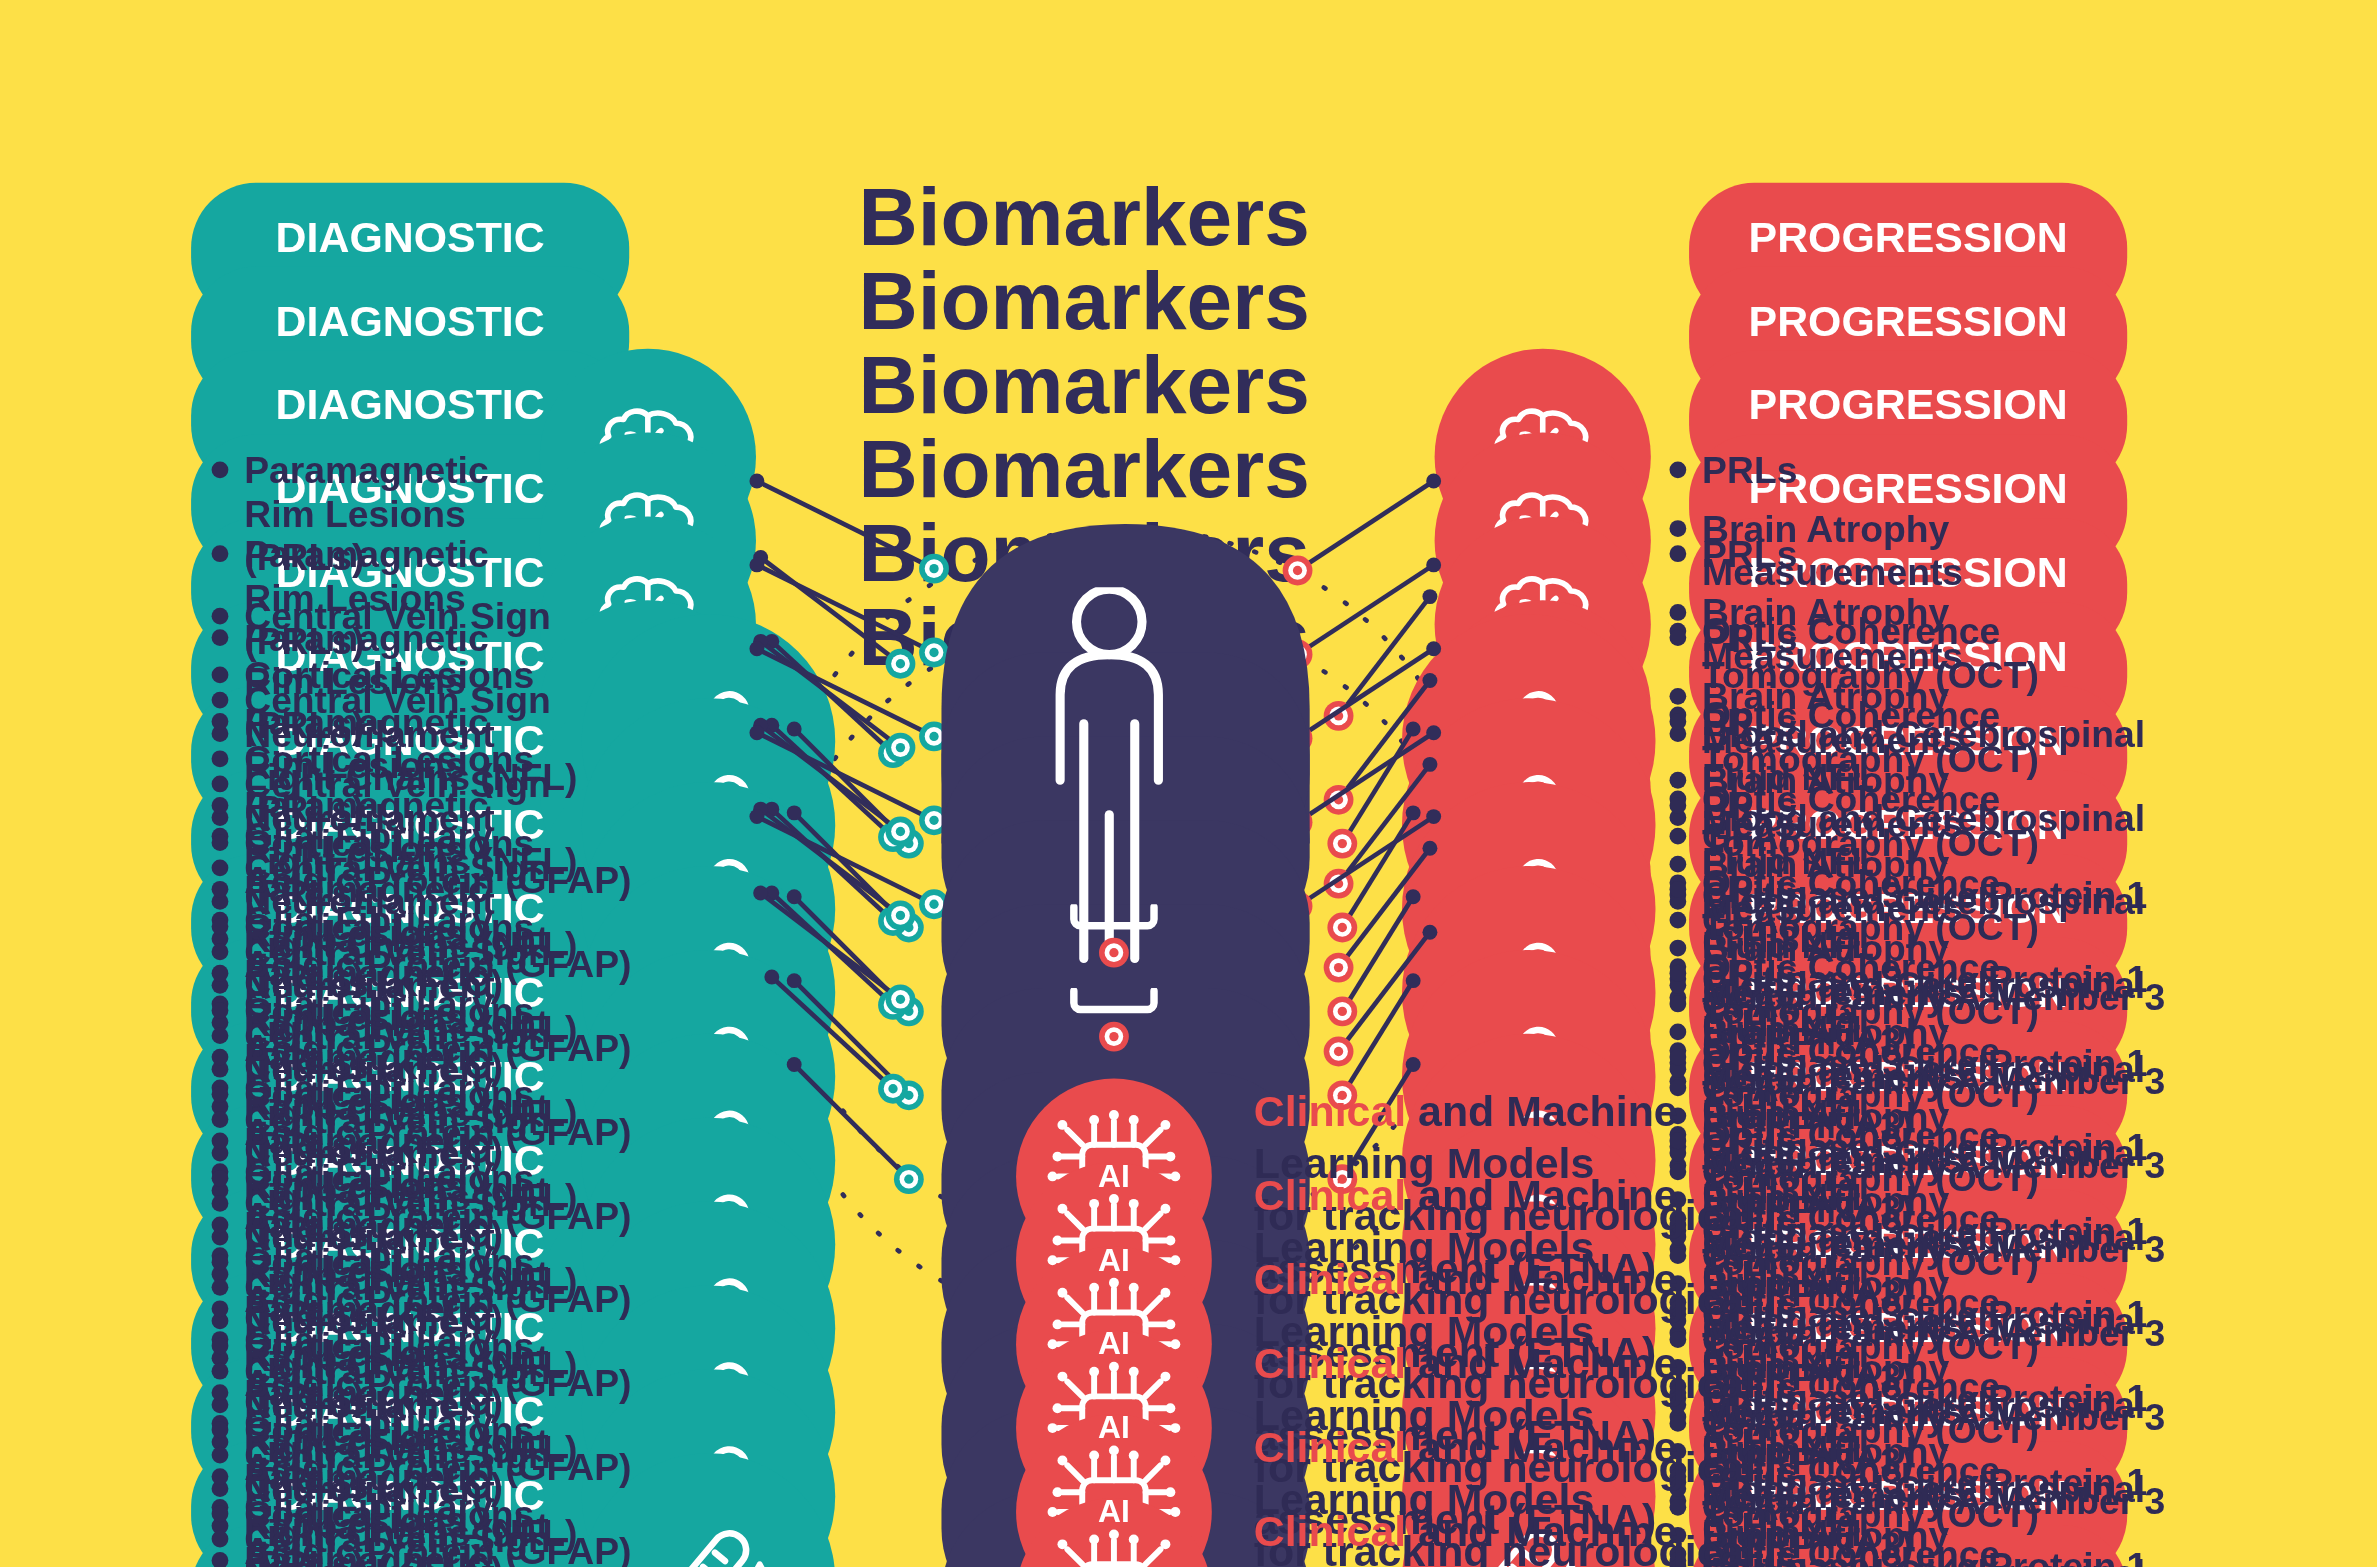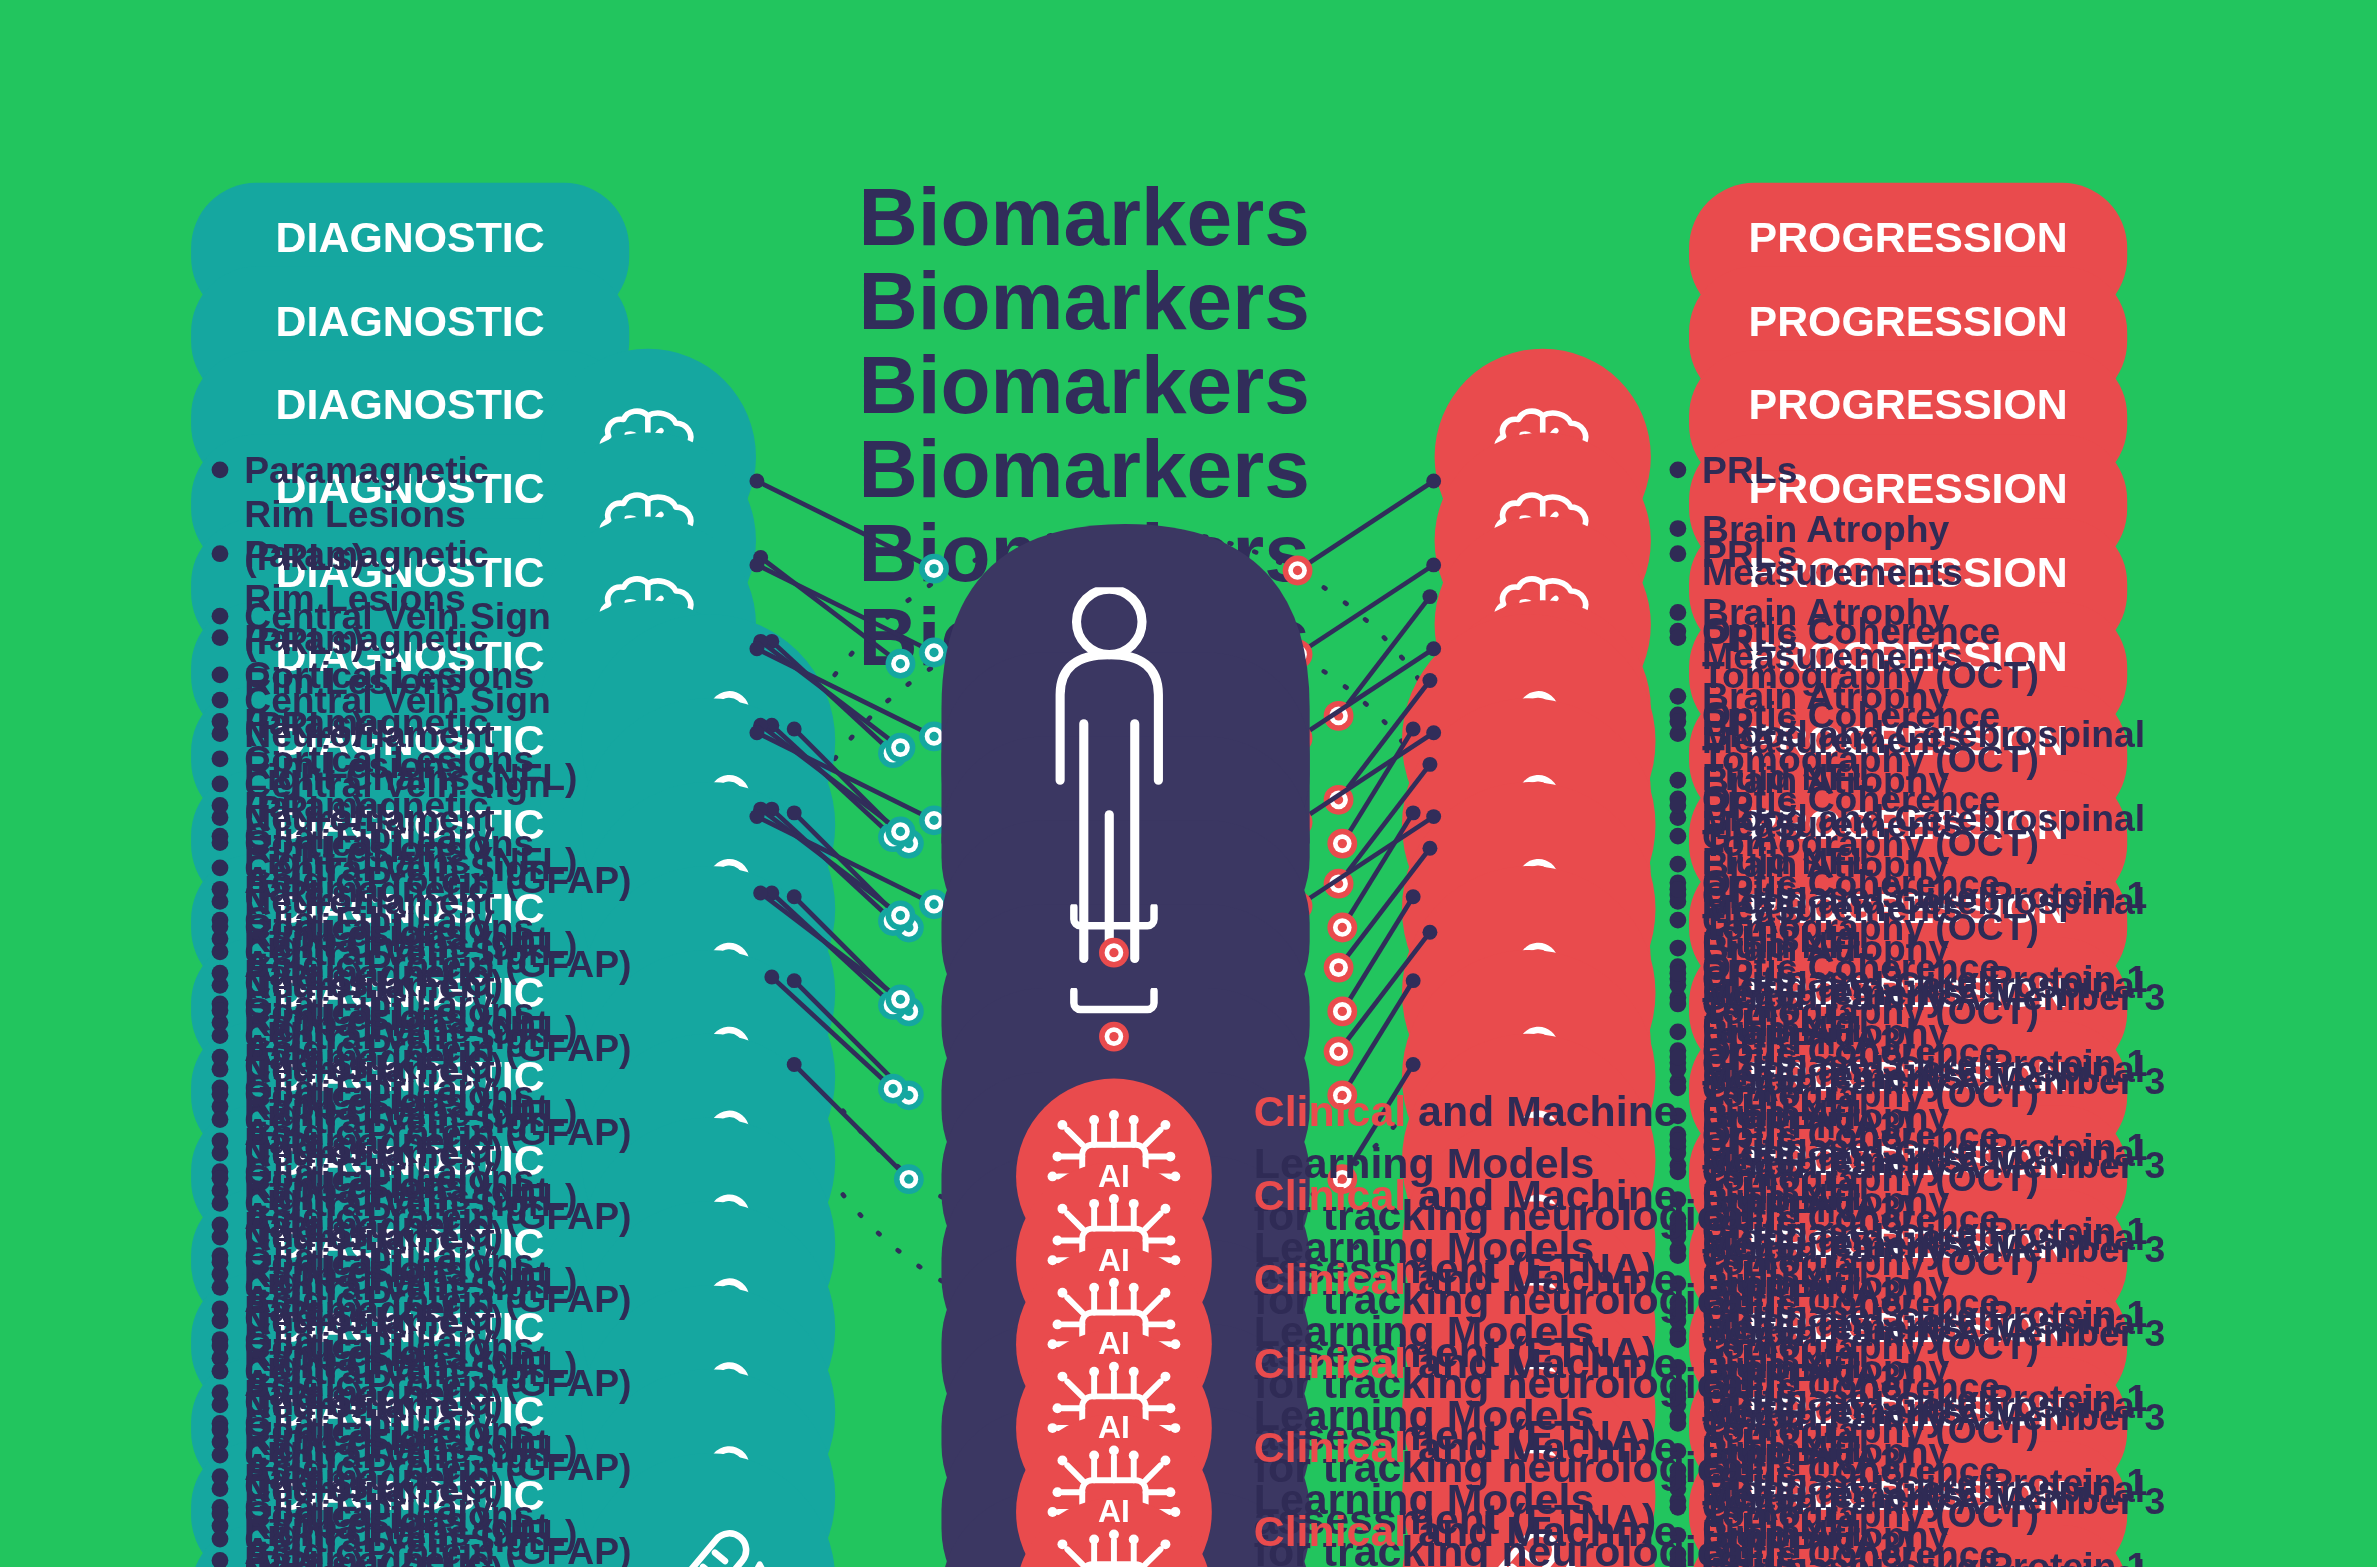--- a/index.html
+++ b/index.html
@@ -1,16 +1,16 @@
 <!DOCTYPE html>
 <html style="font-size:15px"><head>
 <meta charset="utf-8">
 <style>
   html,body{margin:0;padding:0;background:#000;}
-  #stage{position:relative;width:2377px;height:1567px;background:#22c55e;overflow:hidden;
+  #stage{position:relative;width:2377px;height:1567px;background:#fde047;overflow:hidden;
          font-family:"Liberation Sans",sans-serif;}
   svg text{font-family:"Liberation Sans",sans-serif;}
 </style>
 </head>
 <body>
 
 <div id="stage">
 <svg id="art" width="2377" height="1567" viewBox="0 0 2550 1681">
   <defs>
 

